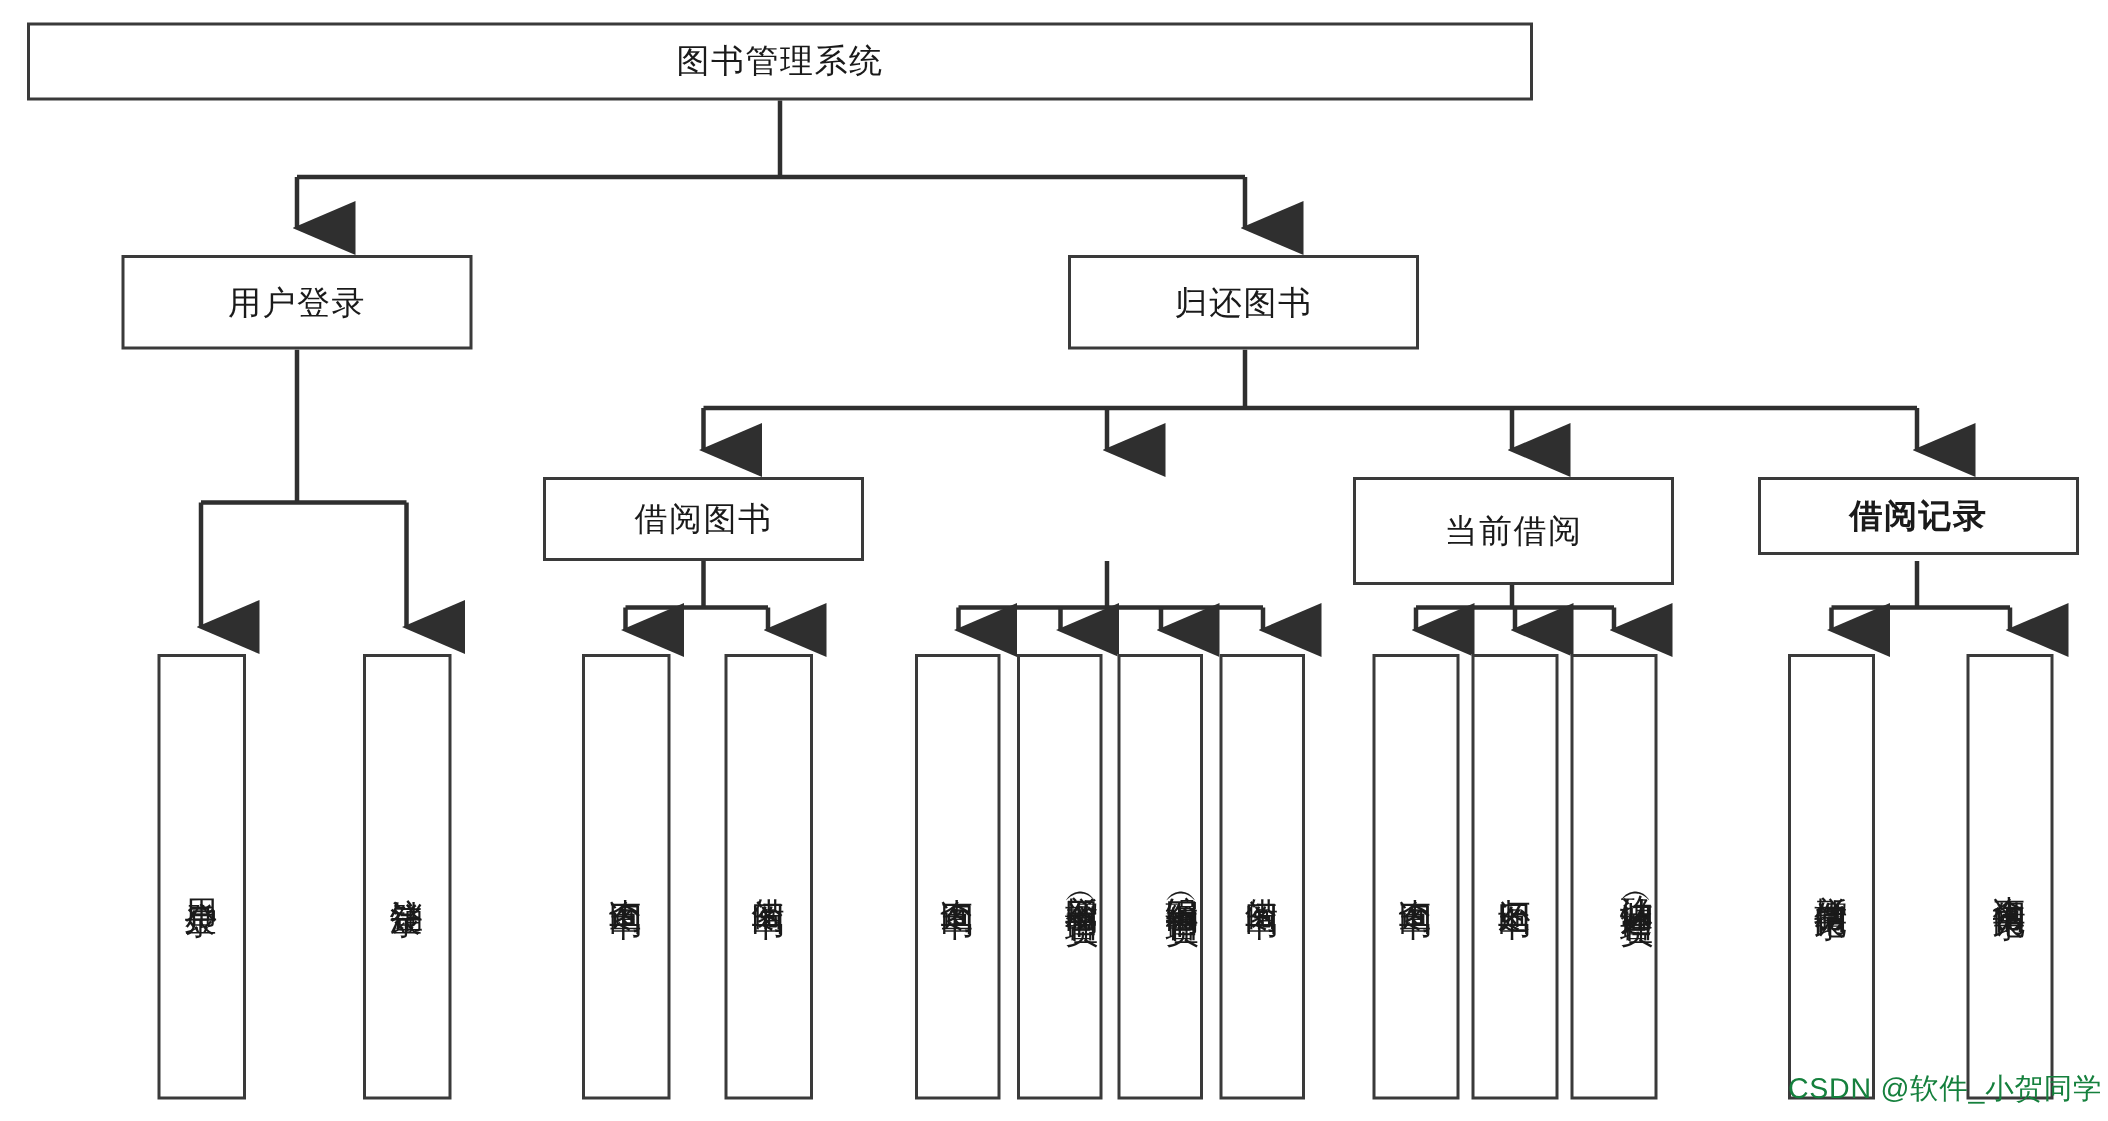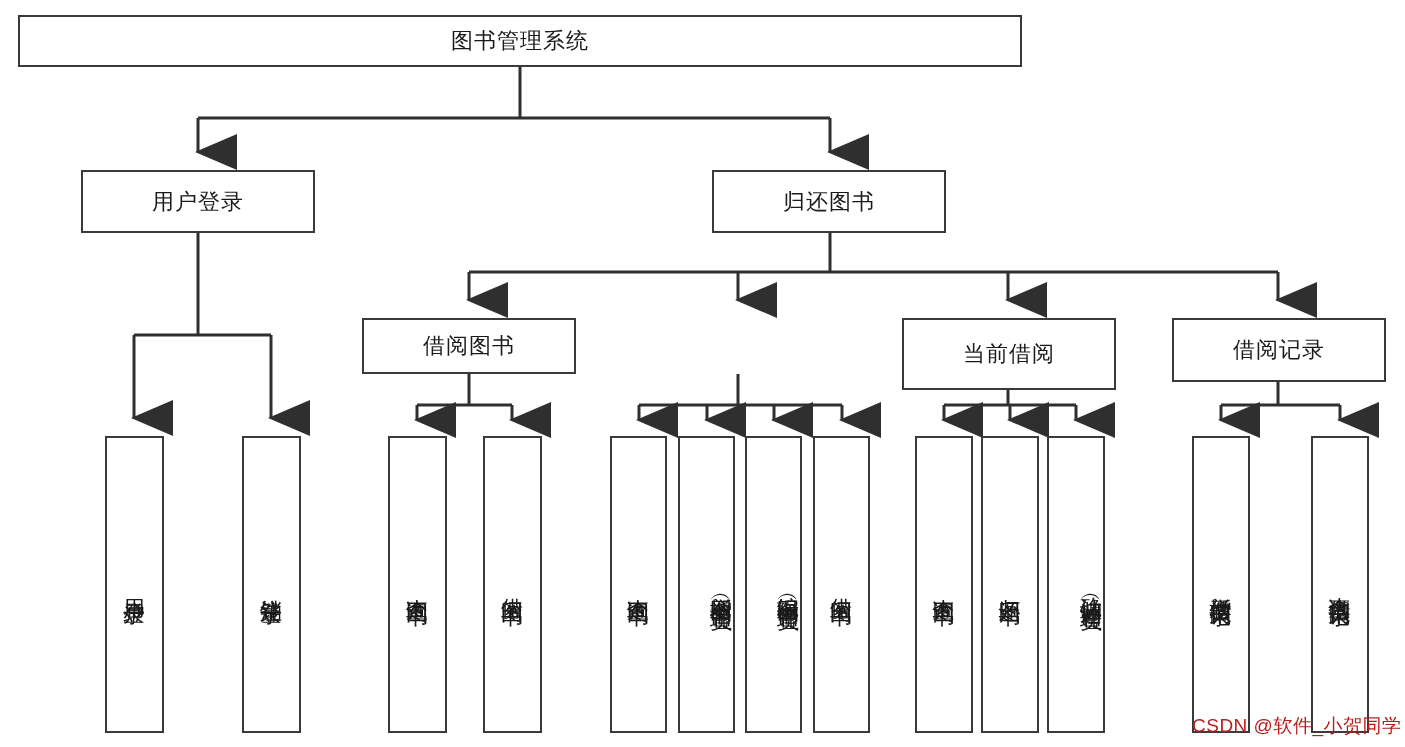--- a/index.html
+++ b/index.html
@@ -53,21 +53,21 @@
     top: 0;
     width: 1405px;
     height: 747px;
     pointer-events: none;
   }
   .watermark {
     position: absolute;
     left: 1192px;
     top: 713px;
     font-size: 19px;
-    color: #b91c1c;
+    color: #15803d;
     white-space: nowrap;
     letter-spacing: 0.5px;
   }
 </style>
 </head>
 <body>
 
 <div id="canvas">
 
   <svg id="connectors" viewBox="0 0 1405 747">
@@ -130,21 +130,21 @@
   <div class="node h" style="left:712px; top:170px; width:234px; height:63px;">
     <span>归还图书</span>
   </div>
 
   <div class="node h" style="left:362px; top:318px; width:214px; height:56px;">
     <span>借阅图书</span>
   </div>
   <div class="node h" style="left:902px; top:318px; width:214px; height:72px;">
     <span>当前借阅</span>
   </div>
-  <div class="node h" style="left:1172px; top:318px; width:214px; height:64px;">
+  <div class="node h" style="left:1172px; top:318px; width:214px; height:52px;font-weight:bold;">
     <span>借阅记录</span>
   </div>
 
   <div class="node v mid" style="left:105px; top:436px; width:59px; height:297px;">
     <span>用户登录</span>
   </div>
   <div class="node v mid" style="left:242px; top:436px; width:59px; height:297px;">
     <span>注销登录</span>
   </div>
 

